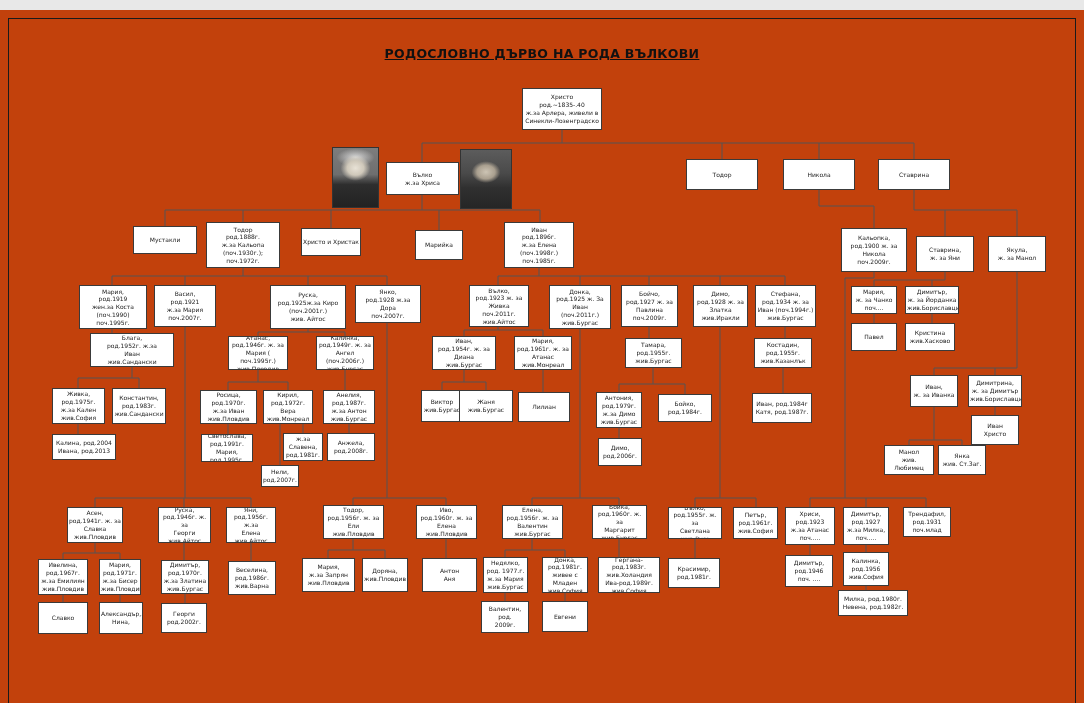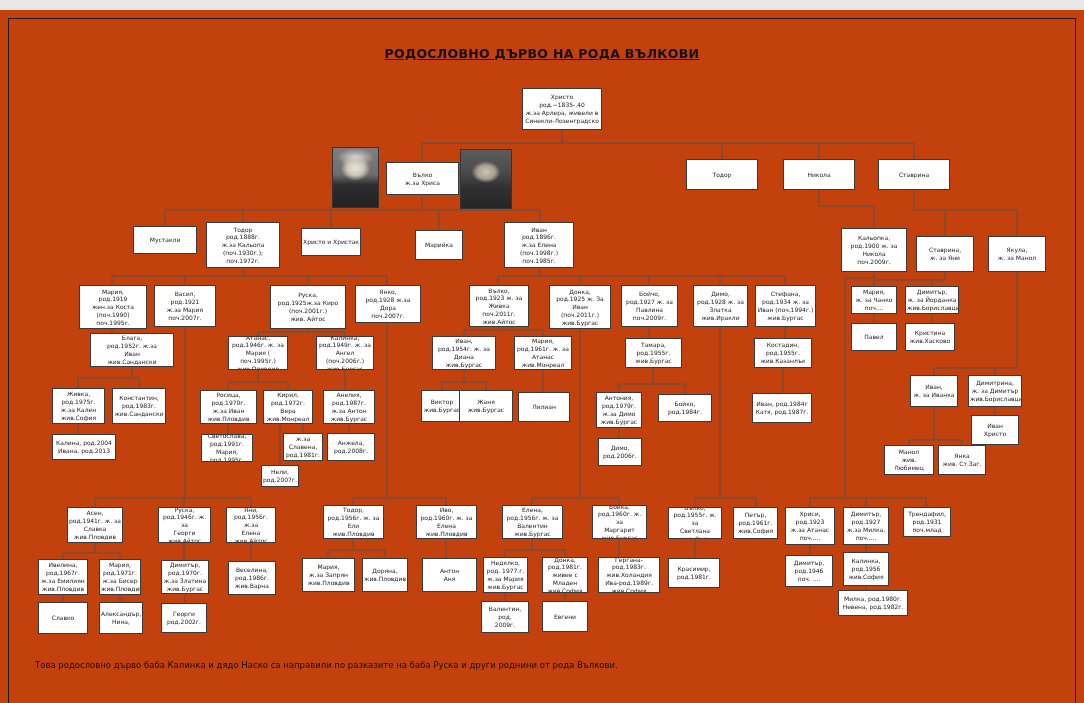--- a/index.html
+++ b/index.html
@@ -583,14 +583,13 @@
         <div class="nl">род.1956</div>
         <div class="nl">жив.София</div>
       </div>
       <div class="node" style="left: 838px; top: 580px; width: 70px; height: 26px;">
         <div class="nl">Милка, род.1980г.</div>
         <div class="nl">Невена, род.1982г.</div>
       </div>
       <div class="photo photo-man" style="left: 332px; top: 137px; width: 47px; height: 61px;"></div>
       <div class="photo photo-woman" style="left: 460px; top: 139px; width: 52px; height: 60px;"></div>
     </div>
-  <div id="footer">Това родословно дърво баба Калинка и дядо Наско са направили по разказите на баба Руска и други роднини от рода Вълкови.</div>
 </div>
 
 </body></html>

